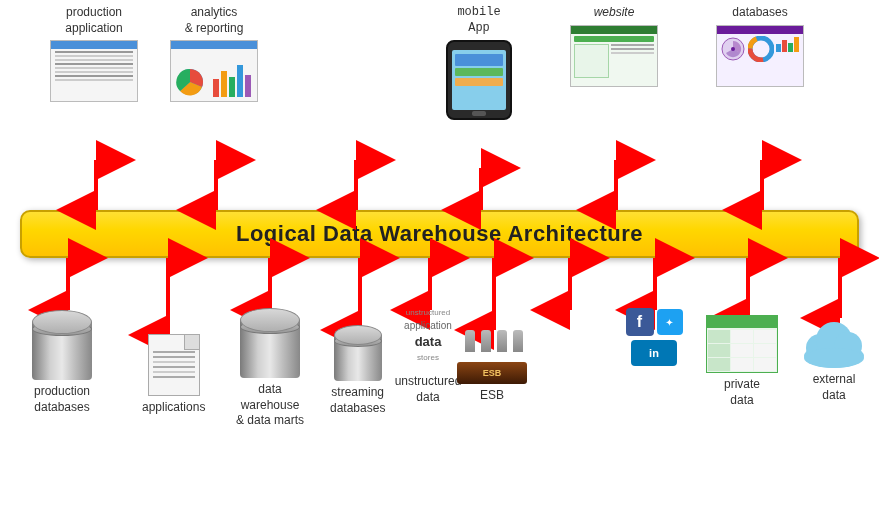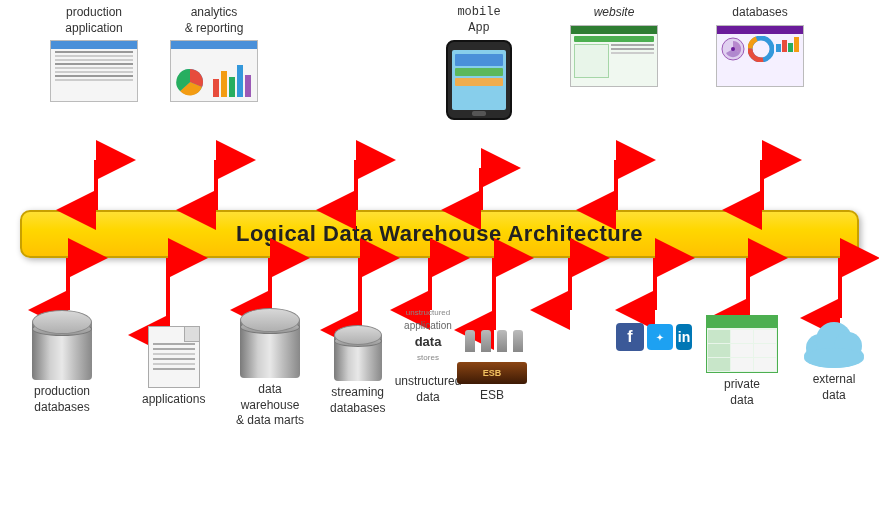--- a/index.html
+++ b/index.html
@@ -356,25 +356,25 @@
       height: 26px;
       background: #1da1f2;
       color: white;
       font-size: 14px;
       display: flex;
       align-items: center;
       justify-content: center;
       border-radius: 4px;
     }
     .li-icon {
-      width: 16px;
+      width: 46px;
       height: 26px;
       background: #0077b5;
       color: white;
-      font-size: 14px;
+      font-size: 11px;
       font-weight: bold;
       display: flex;
       align-items: center;
       justify-content: center;
       border-radius: 4px;
     }
 
     
     .spreadsheet-icon {
       width: 72px;
@@ -555,21 +555,21 @@
 
   <div class="bottom-item" style="left:32px; top:310px; align-items:center;">
     <div class="db-cylinder">
       <div class="db-body"></div>
       <div class="db-mid-ellipse"></div>
       <div class="db-top"></div>
     </div>
     <div class="bottom-item-label">production<br>databases</div>
   </div>
 
-  <div class="bottom-item" style="left:142px; top:326px; align-items:center;">
+  <div class="bottom-item" style="left:142px; top:334px; align-items:center;">
     <div class="doc-icon">
       <div style="position:absolute; top:16px; left:4px; right:4px;">
         <div style="height:2px; background:#aaa; margin-bottom:3px;"></div>
         <div style="height:2px; background:#aaa; margin-bottom:3px;"></div>
         <div style="height:2px; background:#ccc; margin-bottom:3px;"></div>
         <div style="height:2px; background:#aaa; margin-bottom:3px;"></div>
         <div style="height:2px; background:#ccc; margin-bottom:3px;"></div>
         <div style="height:2px; background:#aaa;"></div>
       </div>
     </div>

